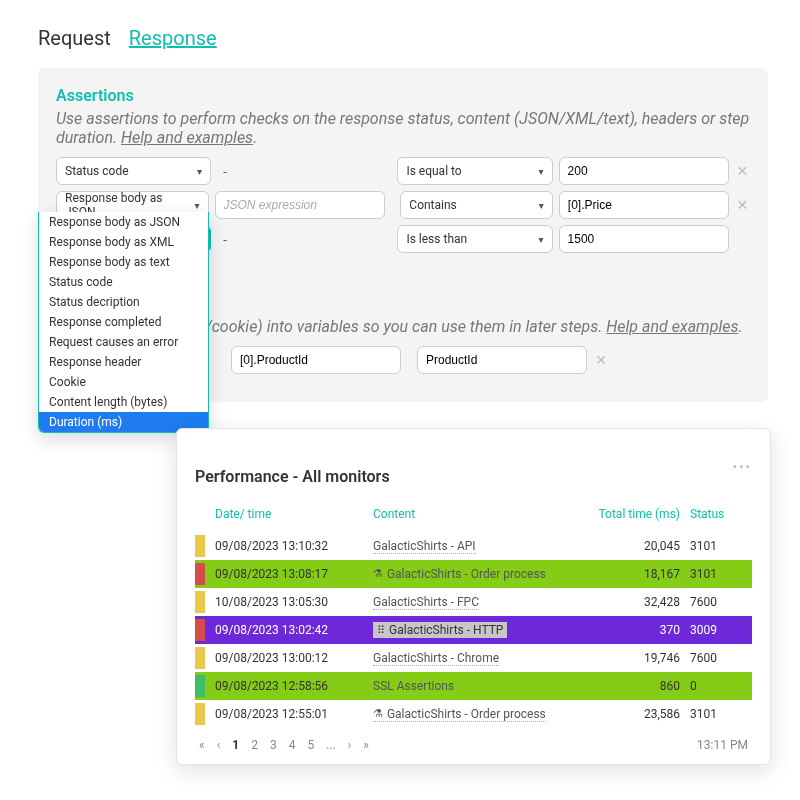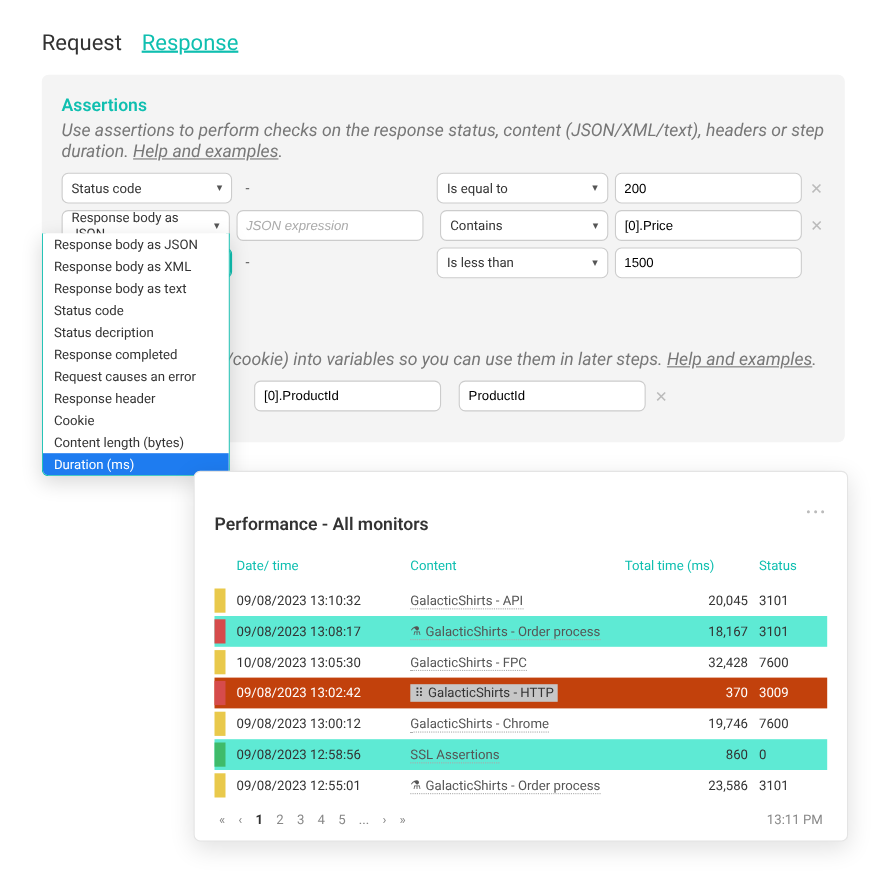--- a/index.html
+++ b/index.html
@@ -139,27 +139,27 @@
   .perf-table { width:100%; }
   .perf-header-row, .perf-row {
     display: grid;
     grid-template-columns: 10px 148px 185px 112px 60px;
     align-items: center;
     gap: 10px;
     height: 28px;
     font-size: 12px;
   }
   .perf-header-row { color:#0fbfb0; font-weight:400; margin-bottom:4px;}
-  .perf-header-row .th-tt { text-align:left;}
+  .perf-header-row .th-tt { text-align:right;}
   .status-bar { width:10px; height:22px;}
-  .perf-row.alt { background:#5eead4;}
+  .perf-row.alt { background:#84cc16;}
   .perf-row .mon { color:#555; border-bottom:1px dotted #aaa; display:inline-flex; align-items:center; gap:4px; width:fit-content; max-width:100%; cursor:pointer;}
   .perf-row .tt { text-align:right; }
   .perf-row.selected {
-    background:#c2410c;
+    background:#6d28d9;
     color:#fff;
   }
   .perf-row.selected .mon { color:#fff; border-bottom-color:#9ff; background:#c7c7c7; color:#333; padding:1px 4px; border-bottom:none;}
   .sc-yellow{background:#e9c94b;} .sc-red{background:#d64b4b;} .sc-green{background:#3fbb6a;}
   .pager {
     display:flex; align-items:center; gap:10px; padding:10px 4px 2px 4px;
     font-size:12px; color:#888; justify-content:space-between;
   }
   .pager-left { display:flex; align-items:center; gap:12px;}
   .pager-left .pg { cursor:pointer; }

